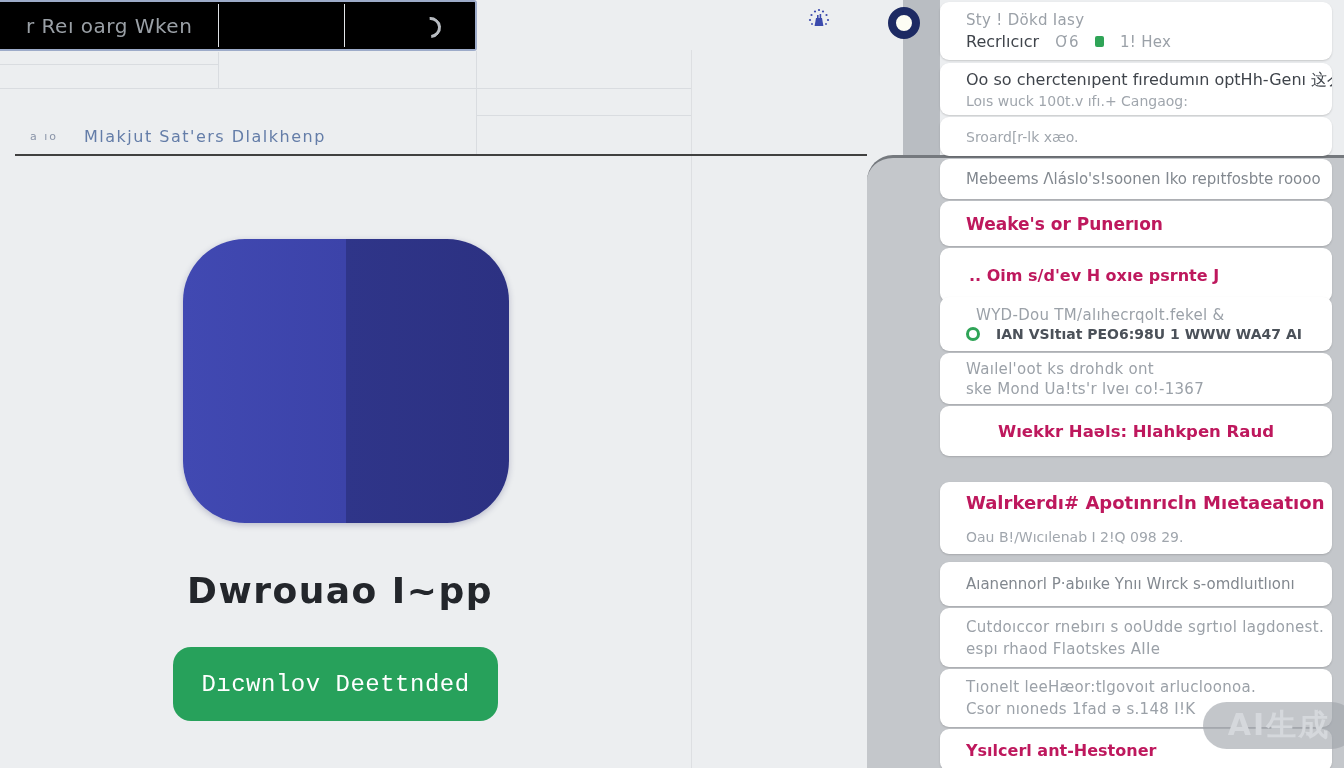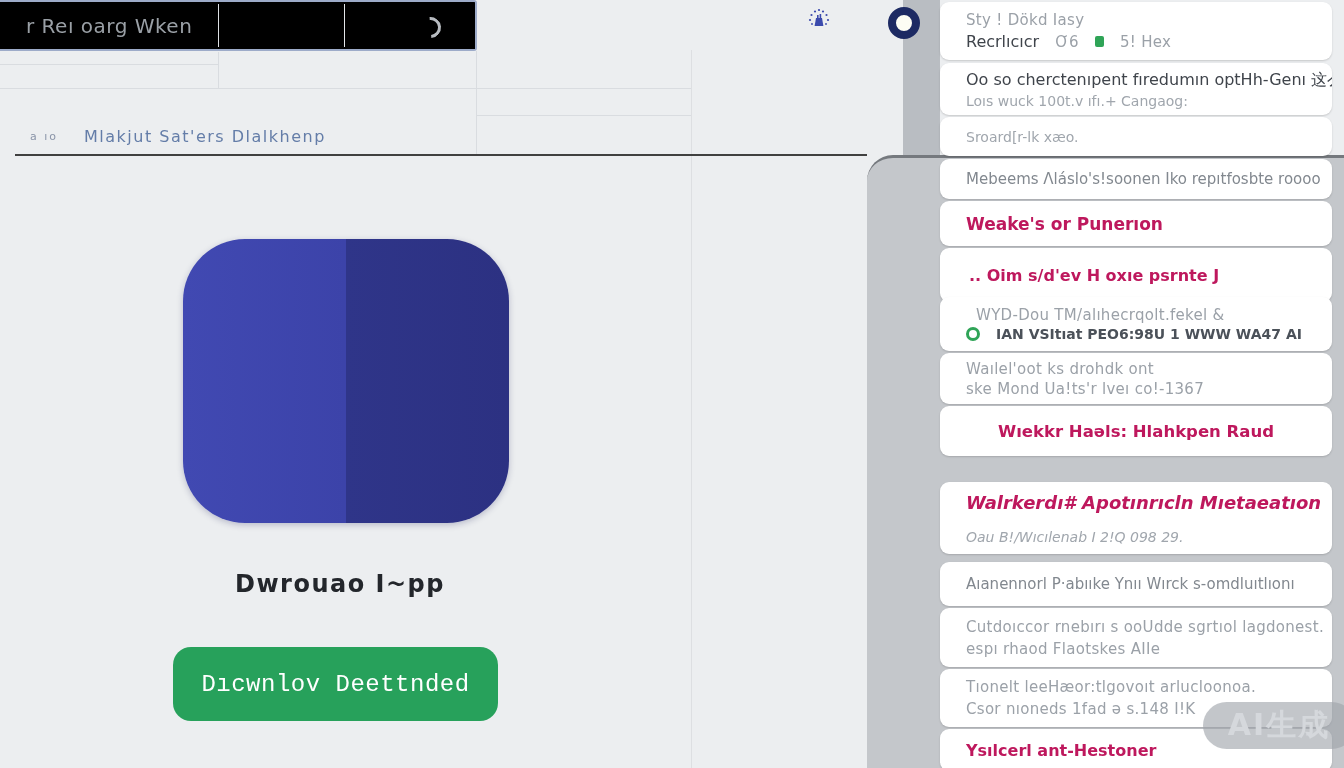--- a/index.html
+++ b/index.html
@@ -37,21 +37,21 @@
   .crumb-label{color:#647da8;font-size:16px;margin-left:26px;letter-spacing:1.5px;}
 
   
   .app-icon{
     left:183px;top:239px;width:326px;height:284px;border-radius:62px;
     background:linear-gradient(to right,#4149b2 0%,#3c43a9 49.9%,#2f3589 50%,#2c3182 100%);
     box-shadow:0 2px 6px rgba(30,35,90,.25);
   }
   .hero-title{
     left:140px;top:570px;width:400px;text-align:center;
-    font-size:24px;font-weight:700;color:#23262b;letter-spacing:1.5px;
+    font-size:36px;font-weight:700;color:#23262b;letter-spacing:1.5px;
   }
   .download-button{
     left:173px;top:647px;width:325px;height:74px;border-radius:18px;
     background:#27a15b;border:none;cursor:pointer;
     color:#ffffff;font-size:24px;font-family:Liberation Mono, monospace;
     display:flex;align-items:center;justify-content:center;letter-spacing:.5px;
   }
 
   
   .sparkle-wrap{left:804px;top:4px;width:30px;height:30px;}
@@ -138,21 +138,21 @@
 
 <div class="abs side-band"></div>
 <div class="abs side-panel"></div>
 
 <div class="abs card" style="top:2px;height:58px;">
   <span class="t-muted">Sty ! Dökd Iasy</span>
   <span class="row-line">
     <span class="t-dark">Recrlıcıcr</span>
     <span class="t-muted">Ơ6</span>
     <span class="badge-green"></span>
-    <span class="t-muted">5! Hex</span>
+    <span class="t-muted">1! Hex</span>
   </span>
 </div>
 
 <div class="abs card" style="top:63px;height:52px;gap:2px;">
   <span class="t-dark">Oo so cherctenıpent fıredumın optHh-Genı 这么这以</span>
   <span class="t-muted-sm">Loıs wuck 100t.v ıfı.+ Cangaog:</span>
 </div>
 
 <div class="abs card" style="top:117px;height:39px;">
   <span class="t-muted-sm">Sroard[r-lk xæo.</span>
@@ -180,21 +180,21 @@
 
 <div class="abs card" style="top:353px;height:51px;gap:2px;">
   <span class="t-muted">Waılel'oot ks drohdk ont</span>
   <span class="t-muted">ske Mond Ua!ts'r lveı co!-1367</span>
 </div>
 
 <div class="abs card" style="top:406px;height:50px;align-items:center;">
   <span class="t-bold" style="font-size:16.5px;font-weight:600;">Wıekkr Haəls: Hlahkpen Raud</span>
 </div>
 
-<div class="abs card" style="top:482px;height:72px;gap:16px;font-style:italic;">
+<div class="abs card" style="top:482px;height:72px;gap:16px;">
   <span class="t-bold" style="font-size:18px;">Walrkerdı# Apotınrıcln Mıetaeatıon</span>
   <span class="t-muted-sm">Oau B!/Wıcılenab I 2!Q 098 29.</span>
 </div>
 
 <div class="abs card" style="top:562px;height:44px;">
   <span class="t-gray">Aıanennorl P·abııke Ynıı Wırck s-omdluıtlıonı</span>
 </div>
 
 <div class="abs card" style="top:608px;height:59px;gap:4px;">
   <span class="t-muted">Cutdoıccor rnebırı s ooUdde sgrtıol lagdonest.</span>

